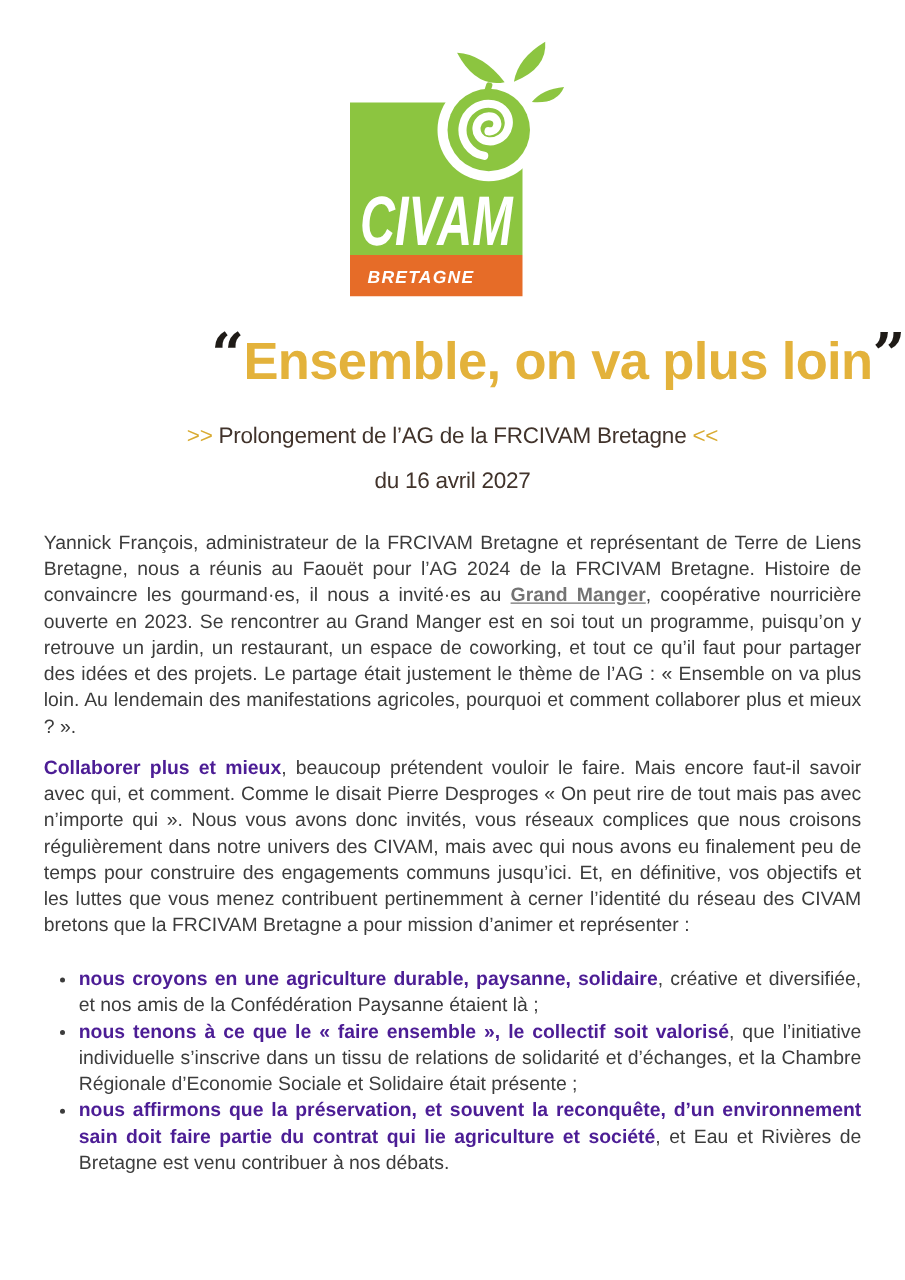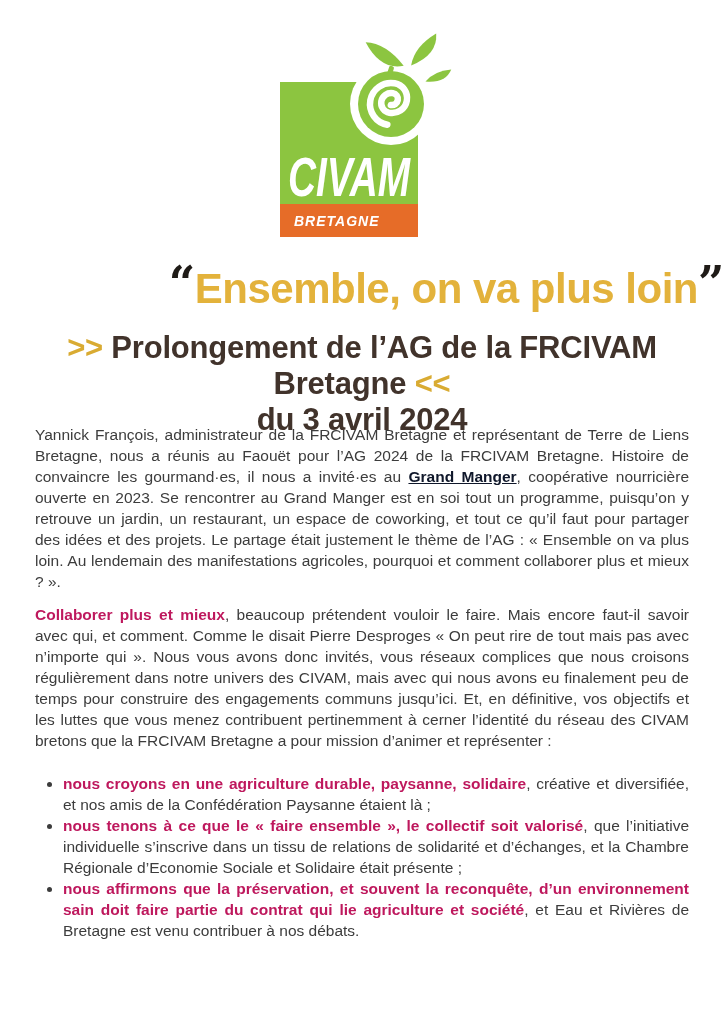--- a/index.html
+++ b/index.html
@@ -17,33 +17,33 @@
     margin-top:12px;
   }
   .headline .quote{
     font-family:"DejaVu Serif", serif;color:#1f1b17;font-size:46px;
     position:relative;top:-4px;
   }
   .headline .hl-text{color:#e3b23b;}
   
   .subtitle{
     position:absolute;left:0;right:0;top:330px;text-align:center;
-    font-size:31px;font-weight:bold;color:#41332b;line-height:36px;
+    font-size:18px;font-weight:normal;color:#41332b;line-height:36px;
     letter-spacing:-0.2px;
   }
   .subtitle .arrows{color:#d9ab32;}
   
   .content{
     position:absolute;left:35px;width:654px;top:424px;
     font-size:15.5px;line-height:21px;color:#3c3c3c;text-align:justify;
   }
   .content p{margin:0 0 12px 0;}
   .content p.pre-list{margin-bottom:22px;}
-  .content b{color:#be185d;}
-  a.doc-link{color:#0f172a;font-weight:bold;text-decoration:underline;cursor:pointer;}
+  .content b{color:#4c1d95;}
+  a.doc-link{color:#737373;font-weight:bold;text-decoration:underline;cursor:pointer;}
   ul.points{margin:16px 0 11px 0;padding:0 0 0 28px;list-style:disc;}
   ul.points li{margin:0;padding-left:0px;text-align:justify;}
   .closing{margin-top:0;}
 </style>
 </head>
 <body>
 
 <div class="logo">
   <svg width="180" height="210" viewBox="0 0 180 210" xmlns="http://www.w3.org/2000/svg">
 
@@ -70,21 +70,21 @@
     <text x="16" y="196" font-family="Liberation Sans, sans-serif" font-weight="bold" font-size="14" letter-spacing="1" fill="#ffffff" id="logo-region-text">BRETAGNE</text>
   </svg>
 </div>
 
 <div class="headline">
   <span class="quote">“</span><span class="hl-text">Ensemble, on va plus loin</span><span class="quote">”</span>
 </div>
 
 <div class="subtitle">
   <div><span class="arrows">&gt;&gt;</span> <span>Prolongement de l’AG de la FRCIVAM Bretagne</span> <span class="arrows">&lt;&lt;</span></div>
-  <div>du 3 avril 2024</div>
+  <div>du 16 avril 2027</div>
 </div>
 
 <div class="content">
 
   <p><span>Yannick François, administrateur de la FRCIVAM Bretagne et représentant de Terre de Liens Bretagne, nous a réunis au Faouët pour l’AG 2024 de la FRCIVAM Bretagne. Histoire de convaincre les gourmand·es, il nous a invité·es au </span><a class="doc-link">Grand Manger</a><span>, coopérative nourricière ouverte en 2023. Se rencontrer au Grand Manger est en soi tout un programme, puisqu’on y retrouve un jardin, un restaurant, un espace de coworking, et tout ce qu’il faut pour partager des idées et des projets. Le partage était justement le thème de l’AG : « Ensemble on va plus loin. Au lendemain des manifestations agricoles, pourquoi et comment collaborer plus et mieux ? ».</span></p>
 
   <p class="pre-list"><b>Collaborer plus et mieux</b><span>, beaucoup prétendent vouloir le faire. Mais encore faut-il savoir avec qui, et comment. Comme le disait Pierre Desproges « On peut rire de tout mais pas avec n’importe qui ». Nous vous avons donc invités, vous réseaux complices que nous croisons régulièrement dans notre univers des CIVAM, mais avec qui nous avons eu finalement peu de temps pour construire des engagements communs jusqu’ici. Et, en définitive, vos objectifs et les luttes que vous menez contribuent pertinemment à cerner l’identité du réseau des CIVAM bretons que la FRCIVAM Bretagne a pour mission d’animer et représenter :</span></p>
 
   <ul class="points">
     <li><b>nous croyons en une agriculture durable, paysanne, solidaire</b><span>, créative et diversifiée, et nos amis de la Confédération Paysanne étaient là ;</span></li>

